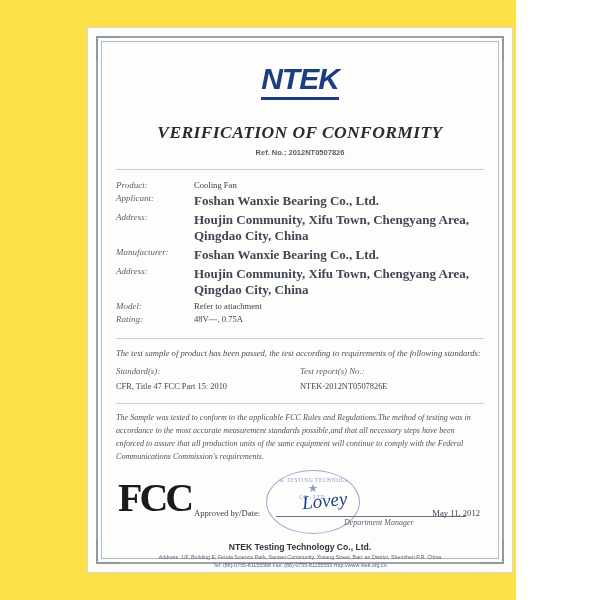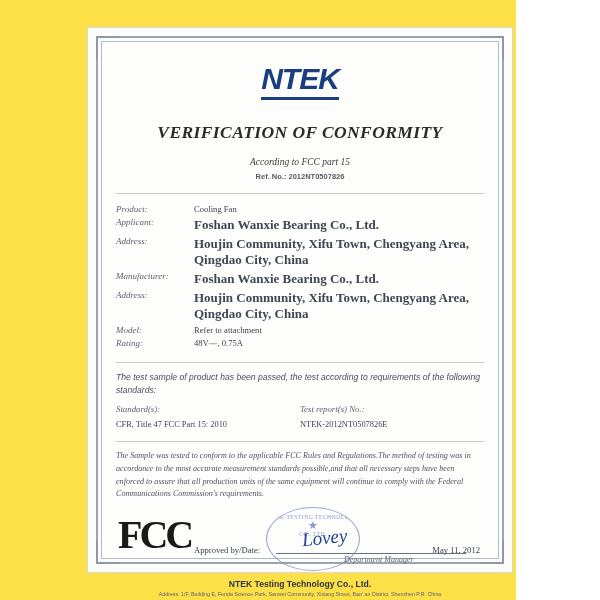--- a/index.html
+++ b/index.html
@@ -143,21 +143,21 @@
     color: #3f4654;
     font-size: 13px;
   }
   td.value.plain {
     font-size: 8.6px;
     color: #3a3f4a;
     font-weight: normal;
   }
 
   .statement {
-    font-family: Liberation Sans, sans-serif;
+    font-family: Liberation Serif, serif;
     font-style: italic;
     font-size: 8.6px;
     color: #4a4f5c;
     line-height: 1.55;
     margin-top: 4px;
   }
 
   
   .std-row {
     display: flex;
@@ -299,21 +299,20 @@
     <div class="content">
 
       <div class="logo-wrap">
         <span class="logo">
           <span>NTEK</span>
           <span class="bar"></span>
         </span>
       </div>
 
       <div class="title">VERIFICATION OF CONFORMITY</div>
-      <div class="subtitle">According to FCC part 15</div>
       <div class="refno">
         <span>Ref. No.:</span>
         <span>2012NT0507826</span>
       </div>
 
       <hr class="rule">
 
       <table class="fields">
         <tbody>
           <tr>

